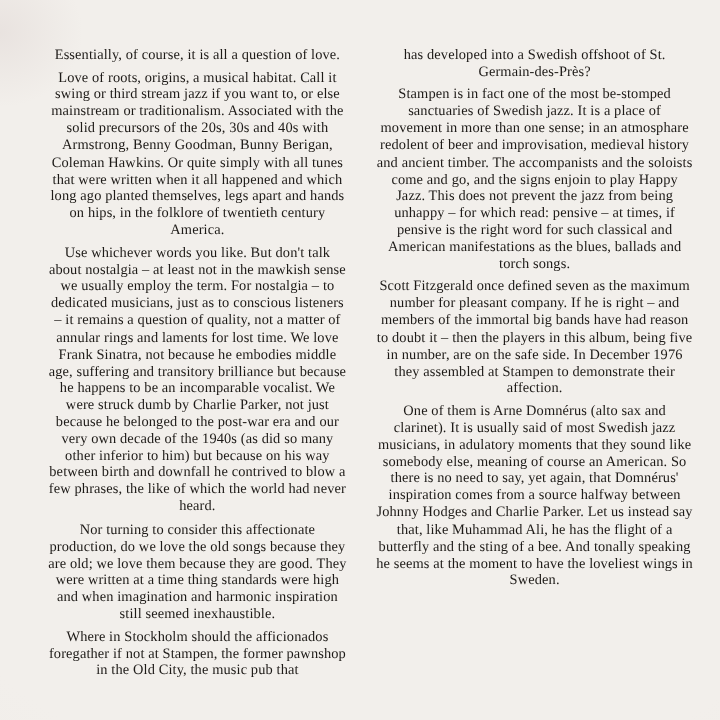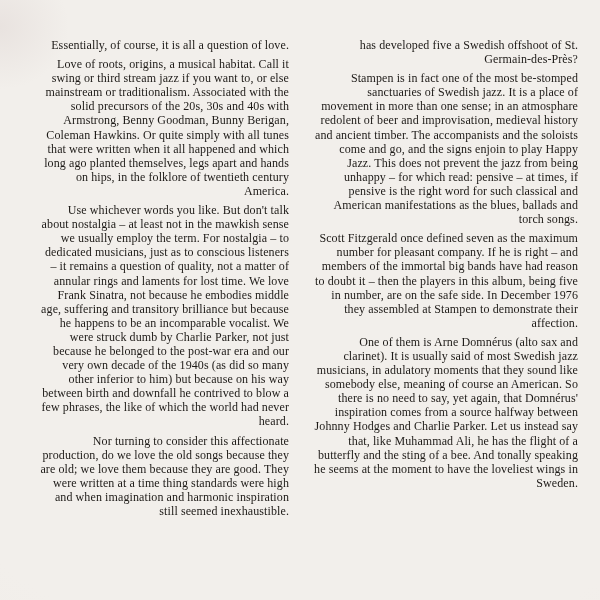--- a/index.html
+++ b/index.html
@@ -31,40 +31,41 @@
     top: 38px;
     width: 538px;
     display: flex;
     gap: 24px;
   }
   .column {
     color: #1d1a17;
     font-size: 12px;
     line-height: 14.1px;
     letter-spacing: 0.1px;
-    text-align: right;
+    text-align: center;
   }
   .column.left  { width: 249px; }
   .column.right { width: 265px; }
   .column p {
     margin: 0 0 5px 0;
   }
   .column p:last-child { margin-bottom: 0; }
 </style>
 </head>
 <body>
 
 <div class="page">
   <div class="columns">
     <div class="column left">
       <p>Essentially, of course, it is all a question of love.</p>
       <p>Love of roots, origins, a musical habitat. Call it swing or third stream jazz if you want to, or else mainstream or traditionalism. Associated with the solid precursors of the 20s, 30s and 40s with Armstrong, Benny Goodman, Bunny Berigan, Coleman Hawkins. Or quite simply with all tunes that were written when it all happened and which long ago planted themselves, legs apart and hands on hips, in the folklore of twentieth century America.</p>
       <p>Use whichever words you like. But don't talk about nostalgia – at least not in the mawkish sense we usually employ the term. For nostalgia – to dedicated musicians, just as to conscious listeners – it remains a question of quality, not a matter of annular rings and laments for lost time. We love Frank Sinatra, not because he embodies middle age, suffering and transitory brilliance but because he happens to be an incomparable vocalist. We were struck dumb by Charlie Parker, not just because he belonged to the post-war era and our very own decade of the 1940s (as did so many other inferior to him) but because on his way between birth and downfall he contrived to blow a few phrases, the like of which the world had never heard.</p>
       <p>Nor turning to consider this affectionate production, do we love the old songs because they are old; we love them because they are good. They were written at a time thing standards were high and when imagination and harmonic inspiration still seemed inexhaustible.</p>
+      <p>Where in Stockholm should the afficionados foregather if not at Stampen, the former pawnshop in the Old City, the music pub that</p>
     </div>
     <div class="column right">
-      <p>has developed five a Swedish offshoot of St. Germain-des-Près?</p>
+      <p>has developed into a Swedish offshoot of St. Germain-des-Près?</p>
       <p>Stampen is in fact one of the most be-stomped sanctuaries of Swedish jazz. It is a place of movement in more than one sense; in an atmosphare redolent of beer and improvisation, medieval history and ancient timber. The accompanists and the soloists come and go, and the signs enjoin to play Happy Jazz. This does not prevent the jazz from being unhappy – for which read: pensive – at times, if pensive is the right word for such classical and American manifestations as the blues, ballads and torch songs.</p>
       <p>Scott Fitzgerald once defined seven as the maximum number for pleasant company. If he is right – and members of the immortal big bands have had reason to doubt it – then the players in this album, being five in number, are on the safe side. In December 1976 they assembled at Stampen to demonstrate their affection.</p>
       <p>One of them is Arne Domnérus (alto sax and clarinet). It is usually said of most Swedish jazz musicians, in adulatory moments that they sound like somebody else, meaning of course an American. So there is no need to say, yet again, that Domnérus' inspiration comes from a source halfway between Johnny Hodges and Charlie Parker. Let us instead say that, like Muhammad Ali, he has the flight of a butterfly and the sting of a bee. And tonally speaking he seems at the moment to have the loveliest wings in Sweden.</p>
     </div>
   </div>
 </div>
 
 </body></html>

